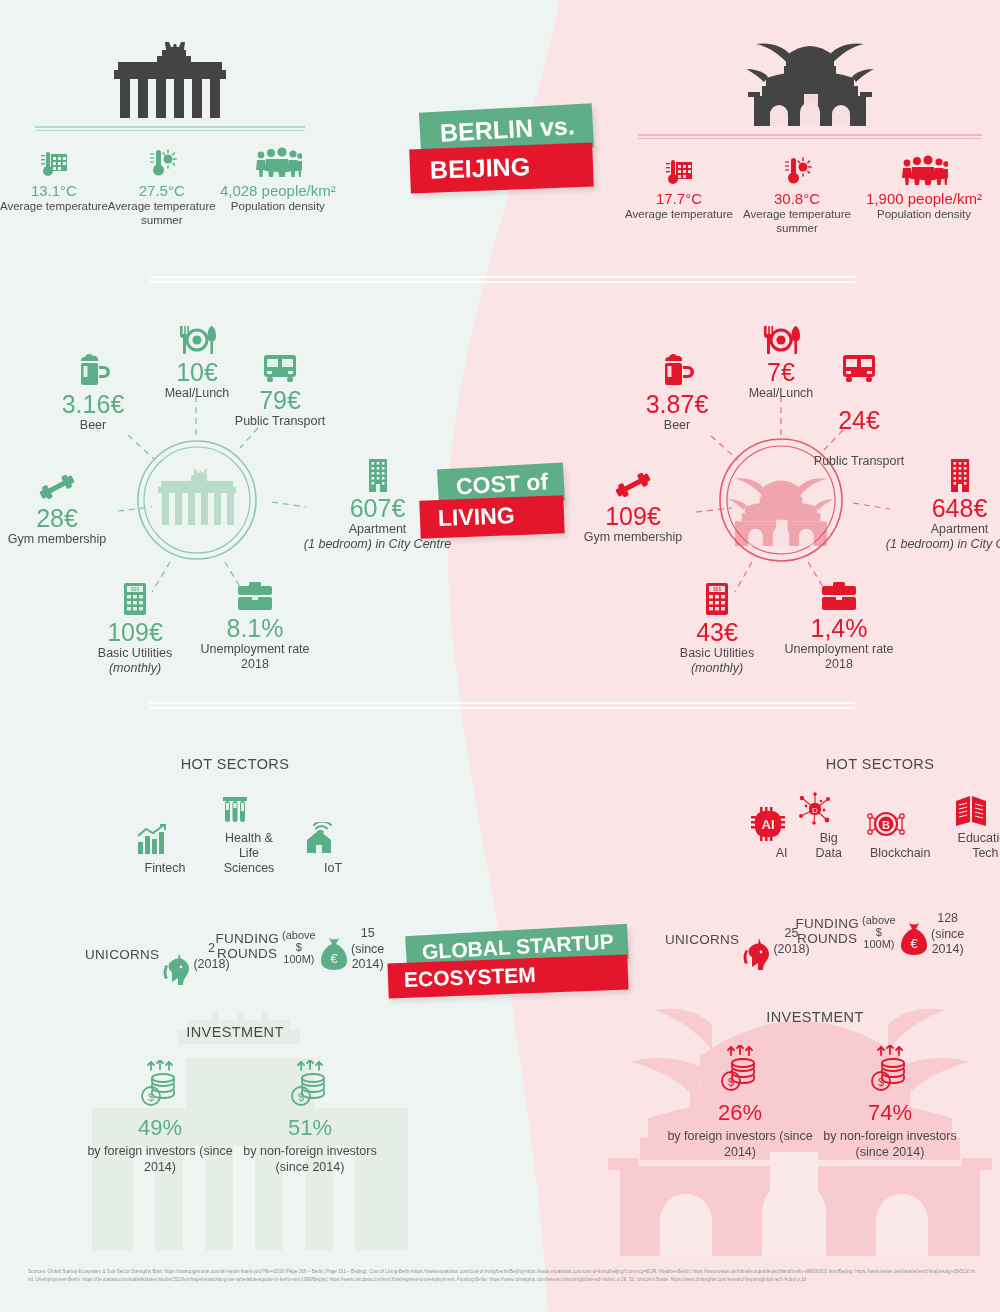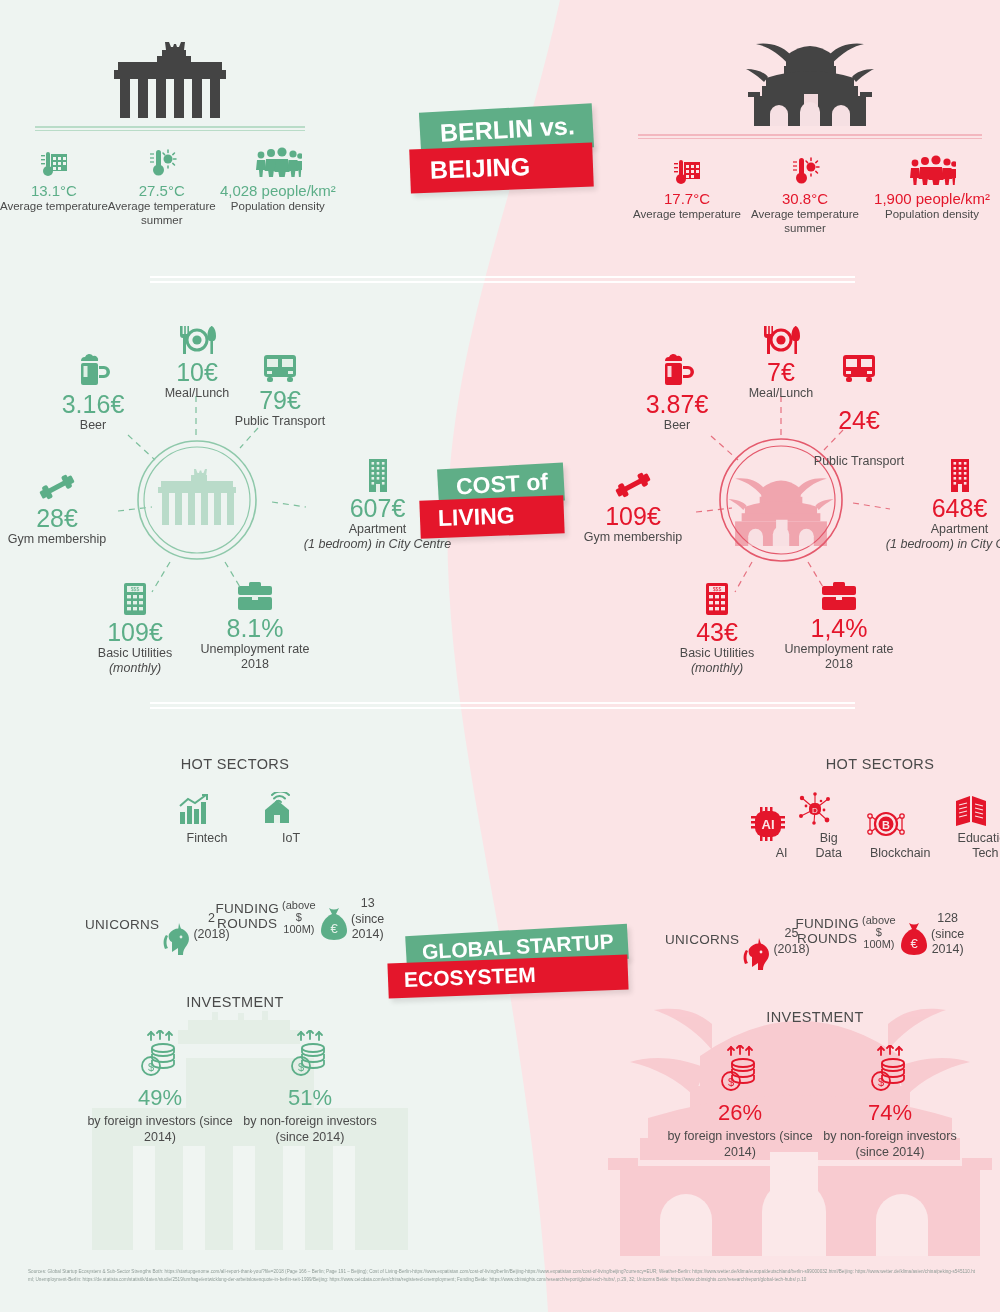--- a/index.html
+++ b/index.html
@@ -29,21 +29,21 @@
   .red { color: #e4162b; }
 
   
   .panel { position: absolute; z-index: 4; }
 
   .monument { display: flex; justify-content: center; }
   .rule { margin: 6px 0 0 0; }
   .rule .r1 { height: 2px; }
   .rule .r2 { height: 1px; margin-top: 2px; }
 
-  .statrow { display: flex; justify-content: flex-end; align-items: flex-start; margin-top: 12px; }
+  .statrow { display: flex; justify-content: flex-start; align-items: flex-start; margin-top: 12px; }
   .stat { width: 118px; display: flex; flex-direction: column; align-items: center; }
   .stat .ico { height: 34px; display: flex; align-items: flex-end; justify-content: center; }
   .stat .v { font-size: 15px; margin-top: 5px; }
   .stat .t { font-size: 11.5px; color: #4a4a4a; text-align: center; line-height: 1.2; margin-top: 1px; }
 
   
   .ribbon { position: absolute; z-index: 12; }
   .rb { position: relative; color: #fff; font-weight: bold; white-space: nowrap;
         display: flex; align-items: center; }
   .rb-top { background: #5fae87; padding: 7px 18px 8px 20px; font-size: 25px;
@@ -657,20 +657,34 @@
             <rect x="18" y="15" width="5" height="15" fill="#5cae88"></rect>
             <rect x="25" y="8" width="5" height="22" fill="#5cae88"></rect>
             <path d="M4 12 L12 5 L19 9 L30 1" fill="none" stroke="#5cae88" stroke-width="2"></path>
             <path d="M26 1 h5 v5" fill="none" stroke="#5cae88" stroke-width="2"></path>
           </svg>
         </div>
         <div class="t">Fintech</div>
       </div>
       <div class="sector">
         <div class="ico">
+          <svg width="32" height="32" viewBox="0 0 32 32">
+            <rect x="4" y="3" width="24" height="4" fill="#5cae88"></rect>
+            <rect x="6" y="7" width="5" height="21" rx="2.5" fill="#5cae88"></rect>
+            <rect x="13.5" y="7" width="5" height="21" rx="2.5" fill="#5cae88"></rect>
+            <rect x="21" y="7" width="5" height="21" rx="2.5" fill="#5cae88"></rect>
+            <rect x="7" y="9" width="3" height="7" fill="#e4f1e9"></rect>
+            <rect x="14.5" y="9" width="3" height="5" fill="#e4f1e9"></rect>
+            <rect x="22" y="9" width="3" height="8" fill="#e4f1e9"></rect>
+          </svg>
+        </div>
+        <div class="t">Health &amp; Life Sciences</div>
+      </div>
+      <div class="sector">
+        <div class="ico">
           <svg width="34" height="34" viewBox="0 0 34 34">
             <path d="M5 31 v-13 l12 -10 l12 10 v13 z" fill="#5cae88"></path>
             <rect x="14" y="23" width="6" height="8" fill="#e4f1e9"></rect>
             <g fill="none" stroke="#5cae88" stroke-width="2" stroke-linecap="round">
               <path d="M16 10 a3 3 0 0 1 5 0"></path>
               <path d="M14 6.5 a7.5 7.5 0 0 1 11 0"></path>
               <path d="M12 3 a12 12 0 0 1 17 0"></path>
             </g>
           </svg>
         </div>
@@ -698,21 +712,21 @@
         <div class="hd">FUNDING ROUNDS</div>
         <div class="sub">(above  $ 100M)</div>
         <div class="ico" style="margin-top:8px;">
           <svg width="32" height="36" viewBox="0 0 32 36">
             <path d="M11 2 q5 3 10 0 l-3 6 h-4 z" fill="#5cae88"></path>
             <path d="M14 8 h4 c7 3 11 10 11 17 c0 6 -6 9 -13 9 s-13 -3 -13 -9 c0 -7 4 -14 11 -17 z" fill="#5cae88"></path>
             <text x="16" y="27" font-size="13" fill="#e4f1e9" text-anchor="middle" font-family="Liberation Sans, sans-serif">€</text>
           </svg>
         </div>
         <div class="v">
-          <span>13</span><br>
+          <span>15</span><br>
           <span>(since 2014)</span>
         </div>
       </div>
     </div>
 
     <div class="sec-title" style="margin-top:36px;margin-left:-30px;">INVESTMENT</div>
     <div class="invest" style="margin-top:14px;margin-left:-30px;">
       <div class="inv">
         <div class="ico">
           <svg width="44" height="48" viewBox="0 0 44 48">

